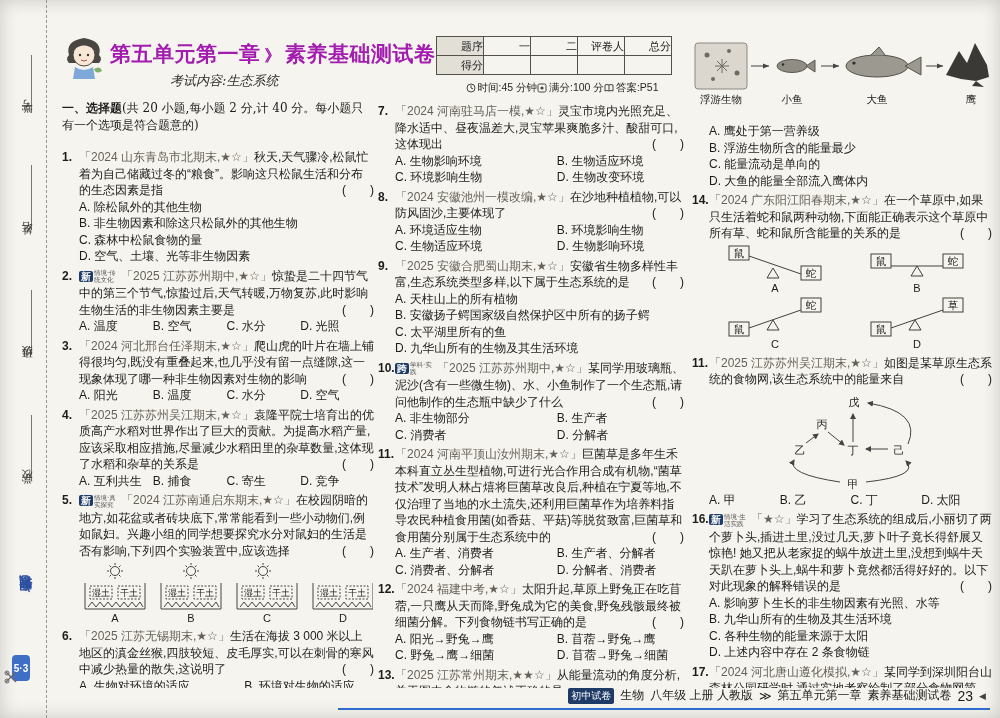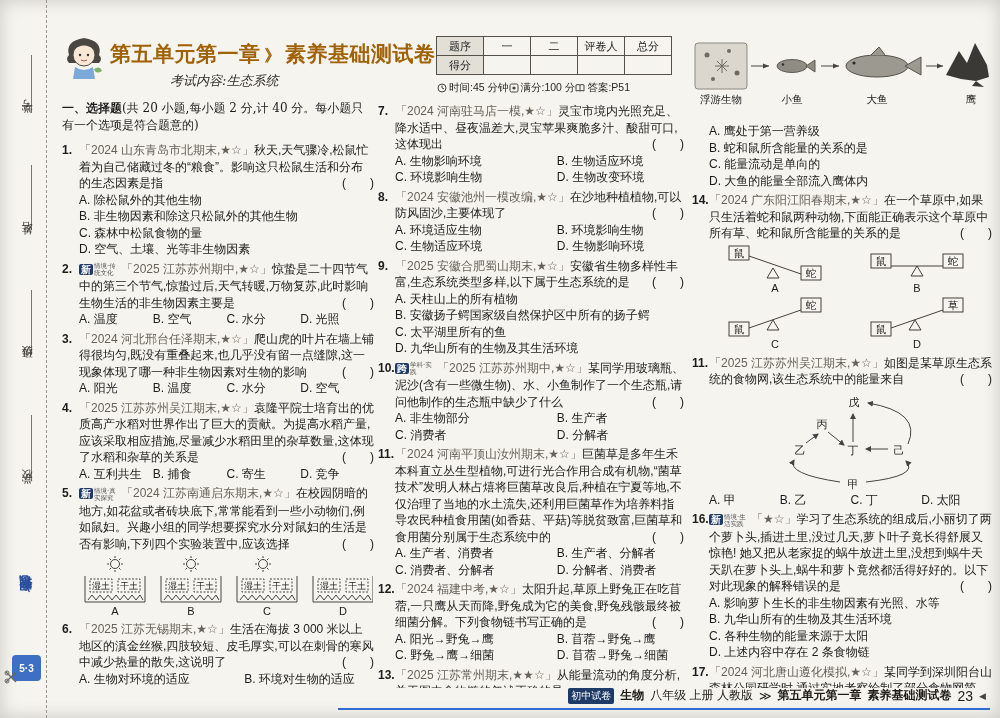--- a/index.html
+++ b/index.html
@@ -7,63 +7,63 @@
        background:#c9c6c0;font-family:"Liberation Sans","DejaVu Sans",sans-serif;color:#1c1c1c}
   .paper{position:absolute;inset:0;background:#f6f4ee;box-shadow:inset 0 0 18px rgba(0,0,0,.18)}
 
   
   .spine-dash{position:absolute;left:46px;top:0;bottom:0;border-left:1px dashed #9a968e}
   .vline{position:absolute;left:31px;width:1px;background:#7a766e}
   .vlabel{position:absolute;left:20px;writing-mode:vertical-rl;transform:rotate(180deg);
           font-size:11px;letter-spacing:3px;color:#3a3831}
   .spine-badge{position:absolute;left:17px;top:596px;writing-mode:vertical-rl;transform:rotate(180deg);
                color:#2b4f9e;font-weight:700;font-size:13px;letter-spacing:2px}
-  .spine-logo{position:absolute;left:12px;top:655px;width:29px;height:26px;background:#3f6fc4;border-radius:4px;
+  .spine-logo{position:absolute;left:12px;top:655px;width:18px;height:26px;background:#3f6fc4;border-radius:4px;
               color:#fff;font-size:10px;font-weight:700;display:flex;align-items:center;justify-content:center}
   .scissors{position:absolute;left:2px;top:668px;transform:rotate(90deg)}
 
   
   .avatar{position:absolute;left:63px;top:33px}
-  .title{position:absolute;left:110px;top:40px;font-size:21px;font-weight:700;color:#a16207;letter-spacing:.5px;white-space:nowrap}
+  .title{position:absolute;left:110px;top:40px;font-size:21px;font-weight:700;color:#a21caf;letter-spacing:.5px;white-space:nowrap}
   .title .sep{font-size:16px;margin:0 4px}
   .subtitle{position:absolute;left:170px;top:72px;font-size:13px;color:#2e2c28;
             font-family:"DejaVu Serif","Liberation Serif",serif;font-style:italic}
   table.score{position:absolute;left:436px;top:36px;border-collapse:collapse}
-  table.score td{border:1px solid #55514a;width:46px;height:18px;text-align:center;font-size:11px;padding:0;background:#f6f4ee}
+  table.score td{border:1px solid #55514a;width:46px;height:18px;text-align:right;font-size:11px;padding:0;background:#f6f4ee}
   table.score td.shade{background:#e2dfd7}
-  .exam-info{position:absolute;left:437px;top:81px;width:250px;display:flex;justify-content:flex-start;
+  .exam-info{position:absolute;left:437px;top:81px;width:250px;display:flex;justify-content:center;
              font-size:10.5px;color:#2a2823;align-items:center}
   .exam-info .item{display:flex;align-items:center;gap:2px}
 
   
   .col{position:absolute;font-size:12px;line-height:16.5px;overflow:hidden}
   #col1{left:62px;top:100px;width:312px;height:588px}
   #col2{left:378px;top:100px;width:306px;height:588px}
   #col3{left:692px;top:33px;width:300px;height:655px}
-  .sec-head{font-weight:700;margin-bottom:9px}
+  .sec-head{font-weight:700;margin-bottom:16px}
   .sec-head .kai{font-weight:400;font-family:"DejaVu Serif","Liberation Serif",serif}
   .q{position:relative;padding-left:17px;margin-top:3px}
   .qno{position:absolute;left:0;top:0;font-weight:700}
   .src{color:#66625a;font-size:12px}
   .brk{float:right}
   .opts-stack>div{white-space:nowrap}
   .opts-row4{display:flex}
   .opts-row4 span{flex:1;white-space:nowrap}
   .opts-row2{display:grid;grid-template-columns:56% 44%}
   .opts-row2 span{white-space:nowrap}
   .bmain{background:#1e3a66;color:#fff;padding:0 2px;border-radius:2px;font-weight:700;font-size:10px}
   .bsub{font-size:6.5px;color:#555;font-style:normal;display:inline-block;width:26px;line-height:7px;
         vertical-align:middle;word-break:break-all;margin:0 1px}
   .fig{display:block;margin:2px auto}
   svg text{fill:#1c1c1c}
 
   
   .footer{position:absolute;right:14px;bottom:14px;display:flex;align-items:center;gap:6px;font-size:12px;color:#1e1c18;white-space:nowrap}
   .footer .fbadge{background:#1e3a66;color:#fff;font-size:10px;padding:1px 3px;border-radius:2px}
-  .footer .b{font-weight:700}
+  .footer .b{font-weight:400}
   .footer .page{font-weight:400;font-size:14px}
   .footer-line{position:absolute;left:338px;right:10px;bottom:8px;height:2px;background:#2f6bd0}
 </style>
 </head>
 <body>
 
 <div class="paper">
 
   <div class="spine-dash"></div>
   <div class="vline" style="top:55px;height:58px"></div>
@@ -400,21 +400,21 @@
       </g>
       <g font-size="10.5" text-anchor="middle">
         <text x="28" y="68">浮游生物</text>
         <text x="99" y="68">小鱼</text>
         <text x="184" y="68">大鱼</text>
         <text x="278" y="68">鹰</text>
       </g>
     </svg>
     <div class="opts-stack" style="padding-left:17px">
       <div>A. 鹰处于第一营养级</div>
-      <div>B. 蛇和鼠所含能量的关系的是</div>
+      <div>B. 浮游生物所含的能量最少</div>
       <div>C. 能量流动是单向的</div>
       <div>D. 大鱼的能量全部流入鹰体内</div>
     </div>
 
     <div class="q">
       <span class="qno">14.</span>
       <div class="stem"><span class="src">「2024 广东阳江阳春期末,★☆」</span><span>在一个草原中,如果只生活着蛇和鼠两种动物,下面能正确表示这个草原中所有草、蛇和鼠所含能量的关系的是</span><span class="brk">(　　)</span></div>
       <svg class="fig" width="280" height="108" viewBox="0 0 280 108">
         <g fill="none" stroke="#44403a">
 

